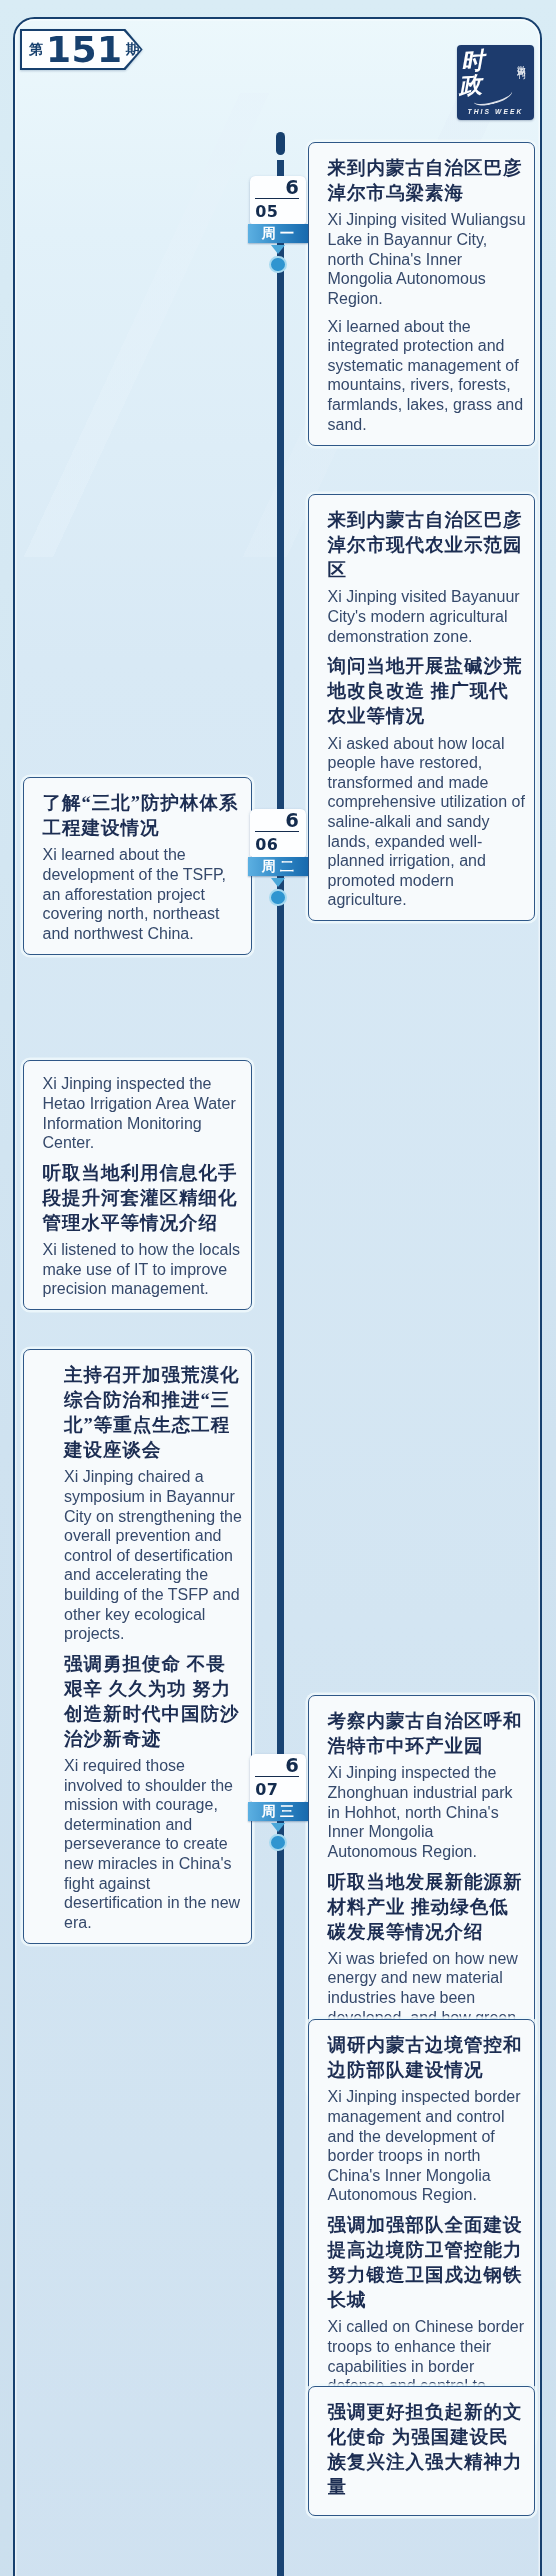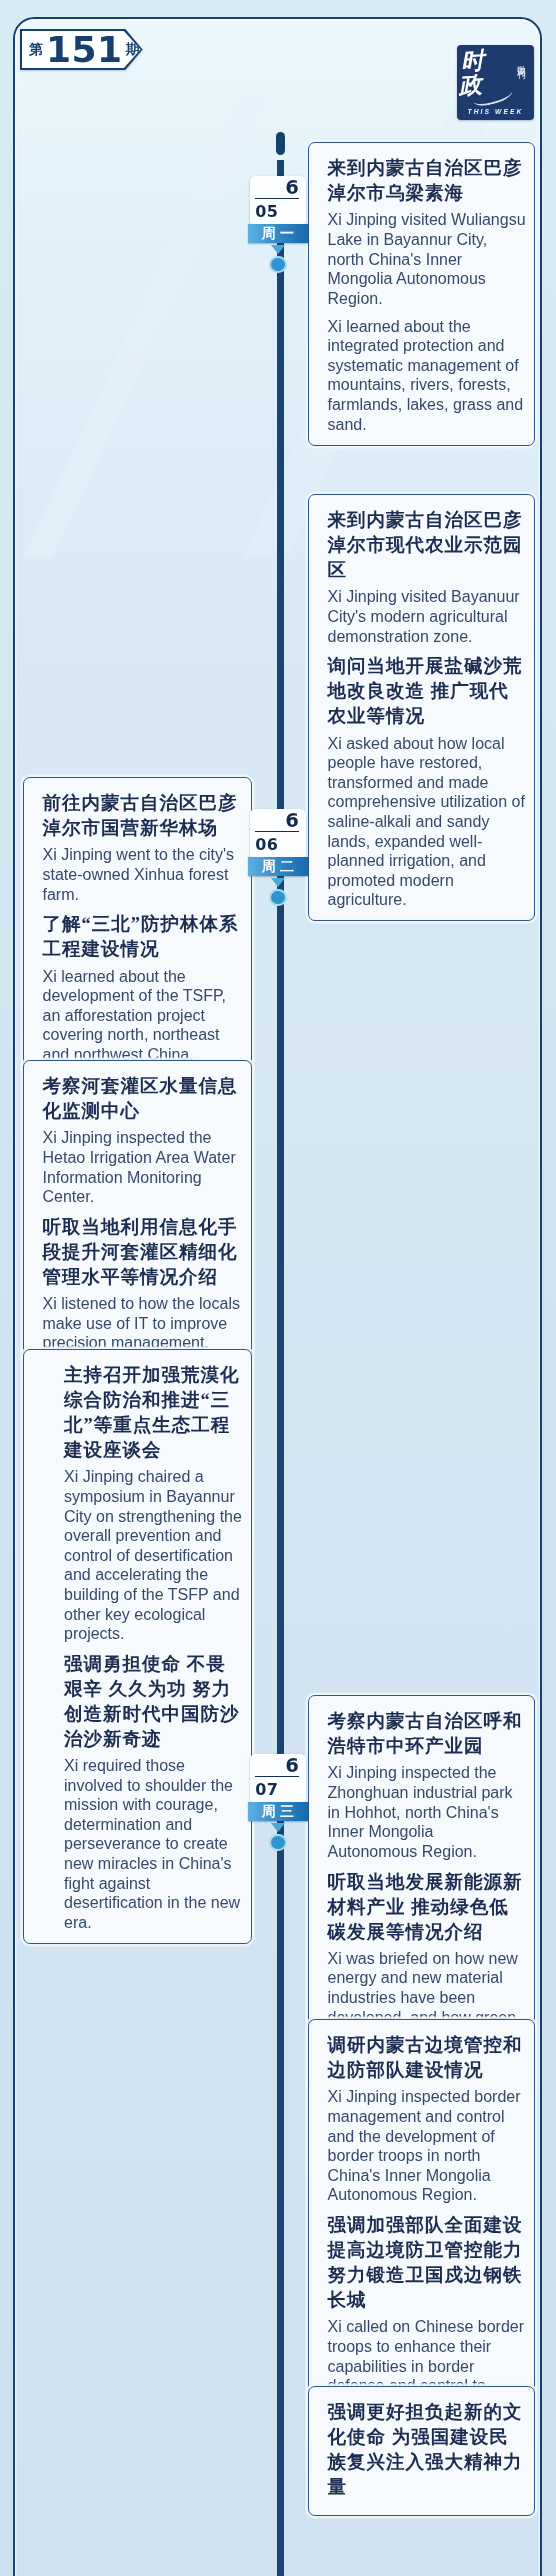--- a/index.html
+++ b/index.html
@@ -162,31 +162,26 @@
           <h3 class="cn">来到内蒙古自治区巴彦淖尔市现代农业示范园区</h3>
           <p class="en">Xi Jinping visited Bayanuur City's modern agricultural demonstration zone.</p>
         </div>
         <div class="sec">
           <h3 class="cn">询问当地开展盐碱沙荒地改良改造 推广现代农业等情况</h3>
           <p class="en">Xi asked about how local people have restored, transformed and made comprehensive utilization of saline-alkali and sandy lands, expanded well-planned irrigation, and promoted modern agriculture.</p>
         </div>
       </div>
       <div class="panel L" style="top: 777px;">
         <div class="sec">
-          <h3 class="cn">前往内蒙古自治区巴彦淖尔市国营新华林场</h3>
-          <p class="en">Xi Jinping went to the city's state-owned Xinhua forest farm.</p>
-        </div>
-        <div class="sec">
           <h3 class="cn">了解“三北”防护林体系工程建设情况</h3>
           <p class="en">Xi learned about the development of the TSFP, an afforestation project covering north, northeast and northwest China.</p>
         </div>
       </div>
       <div class="panel L" style="top: 1060px;">
         <div class="sec">
-          <h3 class="cn">考察河套灌区水量信息化监测中心</h3>
           <p class="en">Xi Jinping inspected the Hetao Irrigation Area Water Information Monitoring Center.</p>
         </div>
         <div class="sec">
           <h3 class="cn">听取当地利用信息化手段提升河套灌区精细化管理水平等情况介绍</h3>
           <p class="en">Xi listened to how the locals make use of IT to improve precision management.</p>
         </div>
       </div>
       <div class="panel L" style="top: 1349px; padding-left: 40px;">
         <div class="sec">
           <h3 class="cn">主持召开加强荒漠化综合防治和推进“三北”等重点生态工程建设座谈会</h3>

